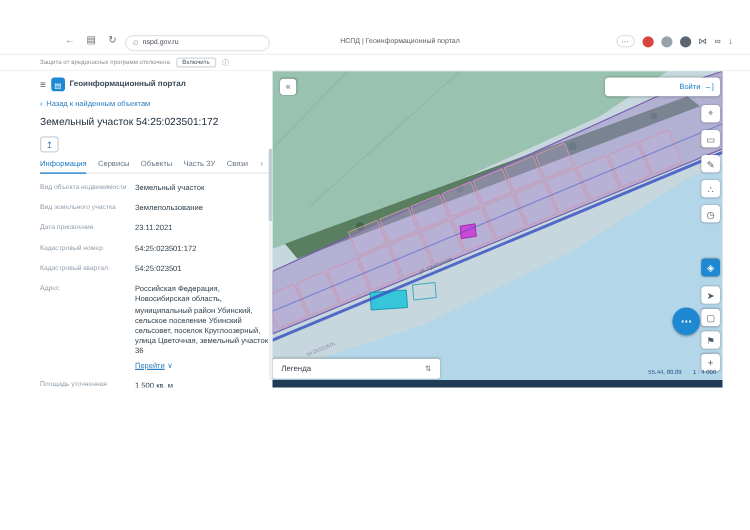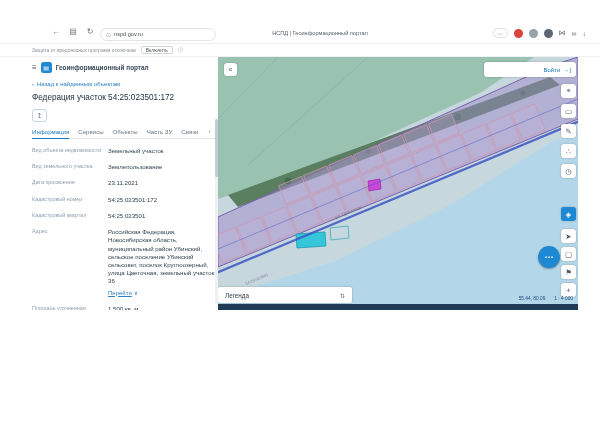--- a/index.html
+++ b/index.html
@@ -117,21 +117,21 @@
   <div class="panel">
     <div class="panel-header">
       <span class="menu-ic">≡</span>
       <span class="logo">▤</span>
       <span class="portal-title">Геоинформационный портал</span>
     </div>
     <div class="back-link">
       <span>‹</span>
       <span>Назад к найденным объектам</span>
     </div>
-    <div class="obj-title">Федерация участок 54:25:023501:172</div>
+    <div class="obj-title">Земельный участок 54:25:023501:172</div>
     <div class="share-btn">
       <span>↥</span>
     </div>
 
     <div class="tabs">
       <span class="tab active">Информация</span>
       <span class="tab">Сервисы</span>
       <span class="tab">Объекты</span>
       <span class="tab">Часть ЗУ</span>
       <span class="tab">Связи</span>

